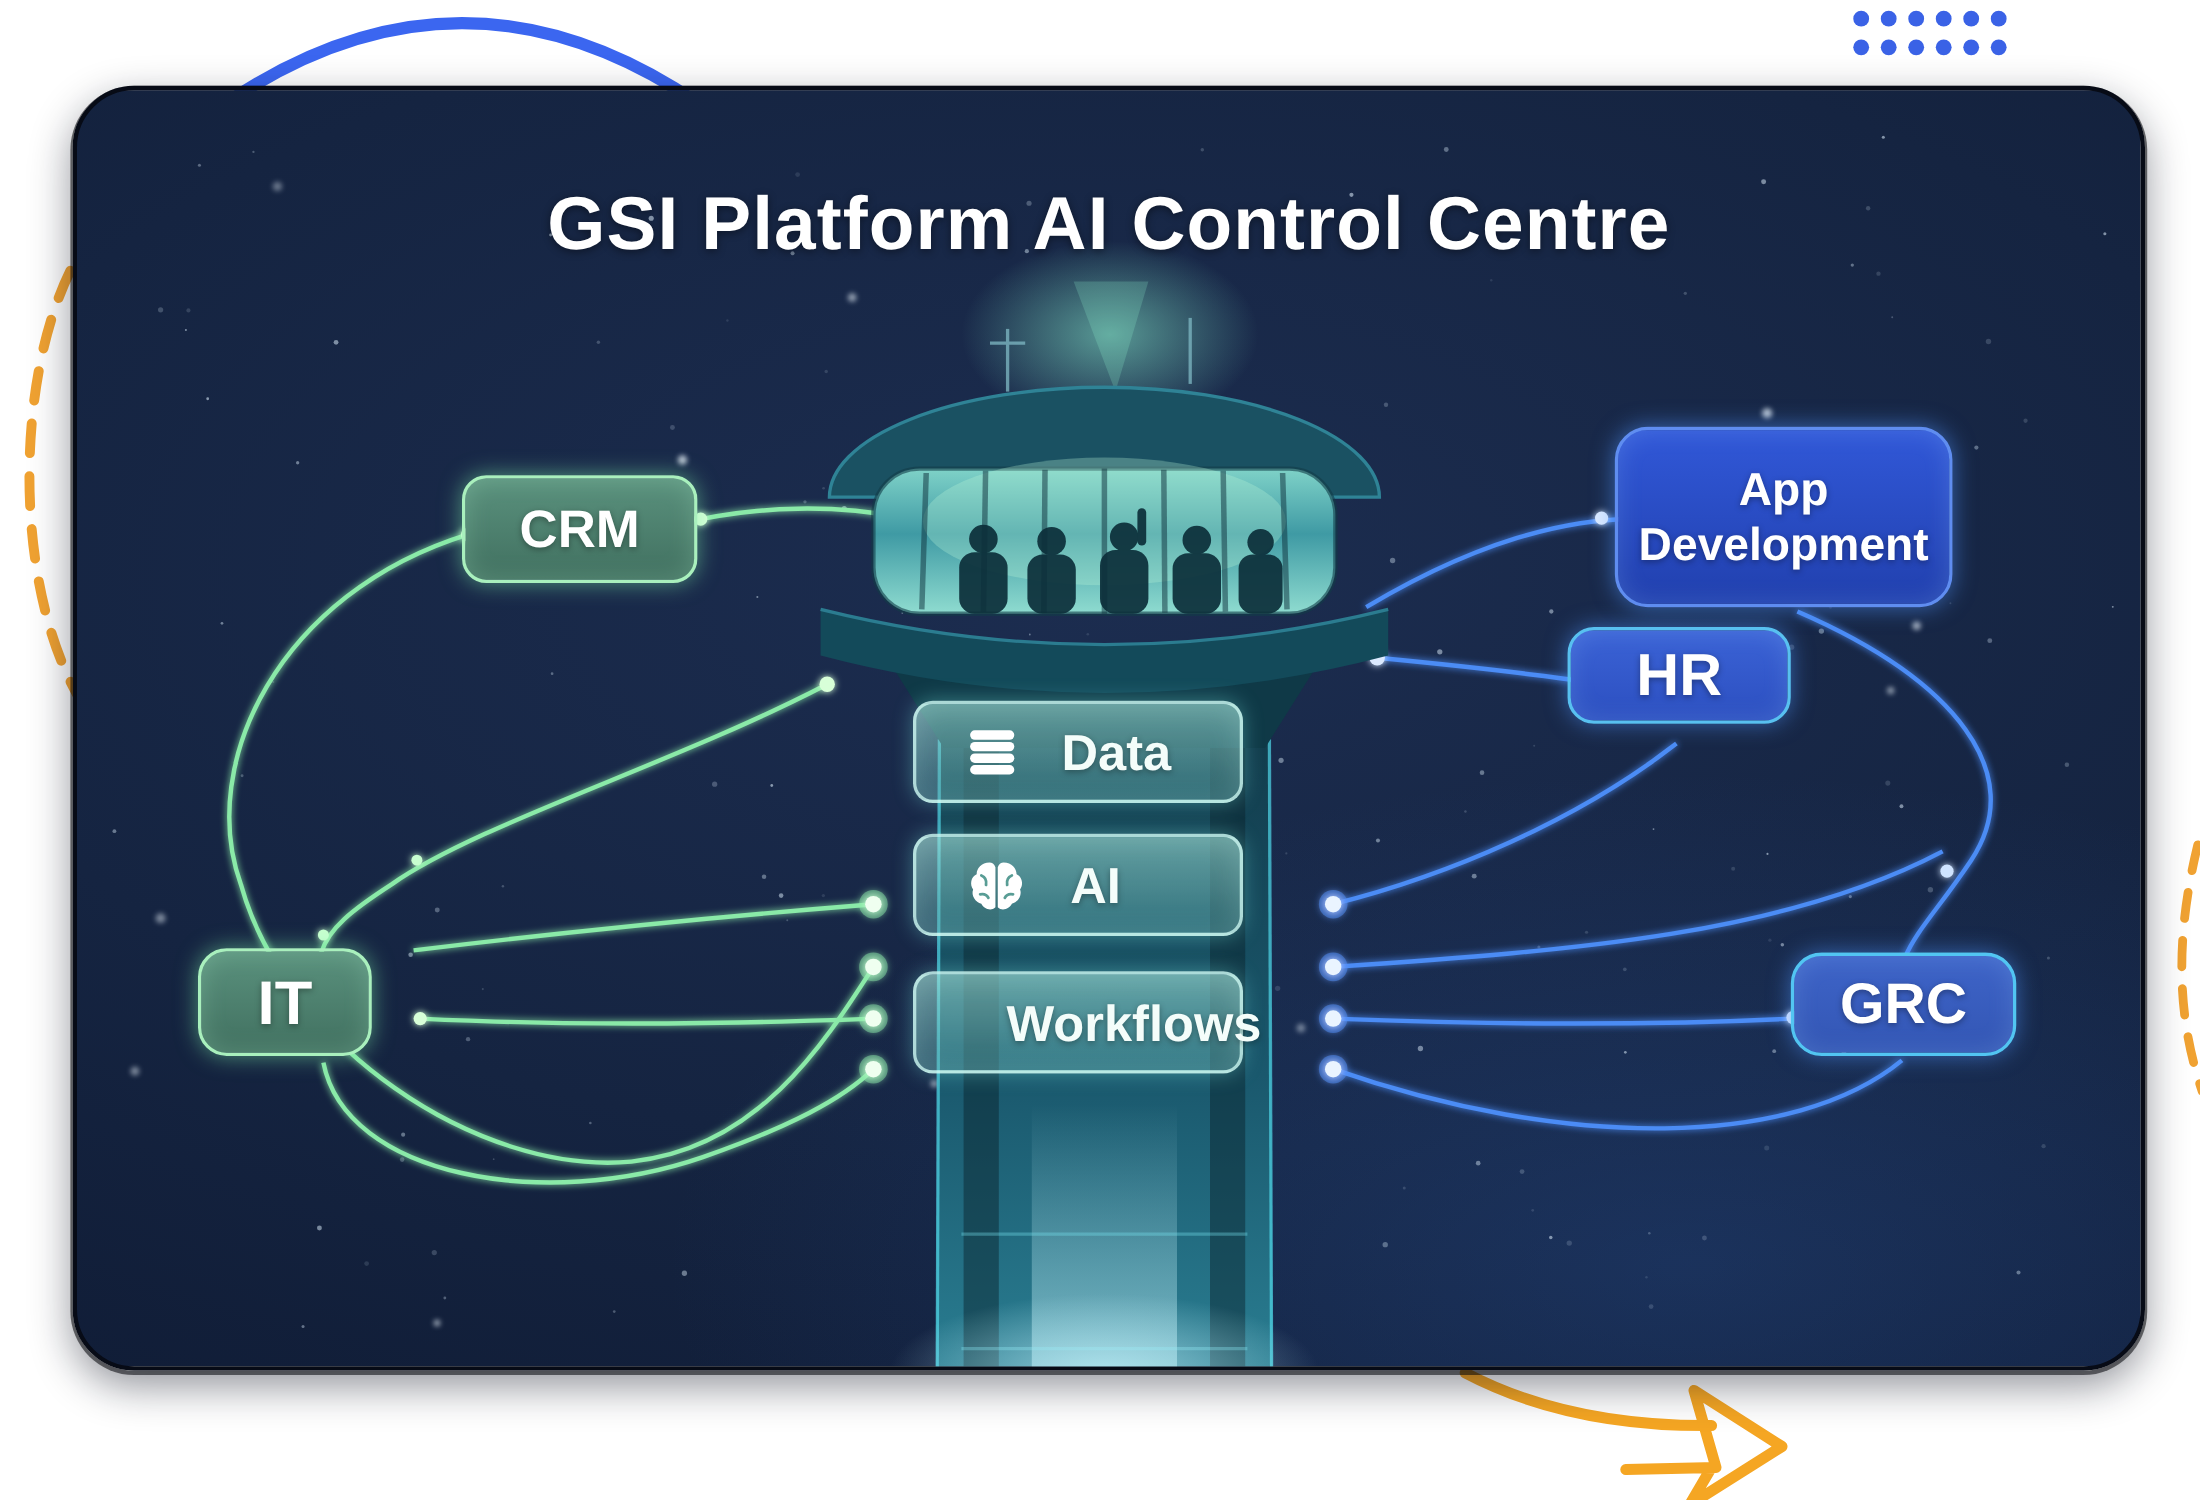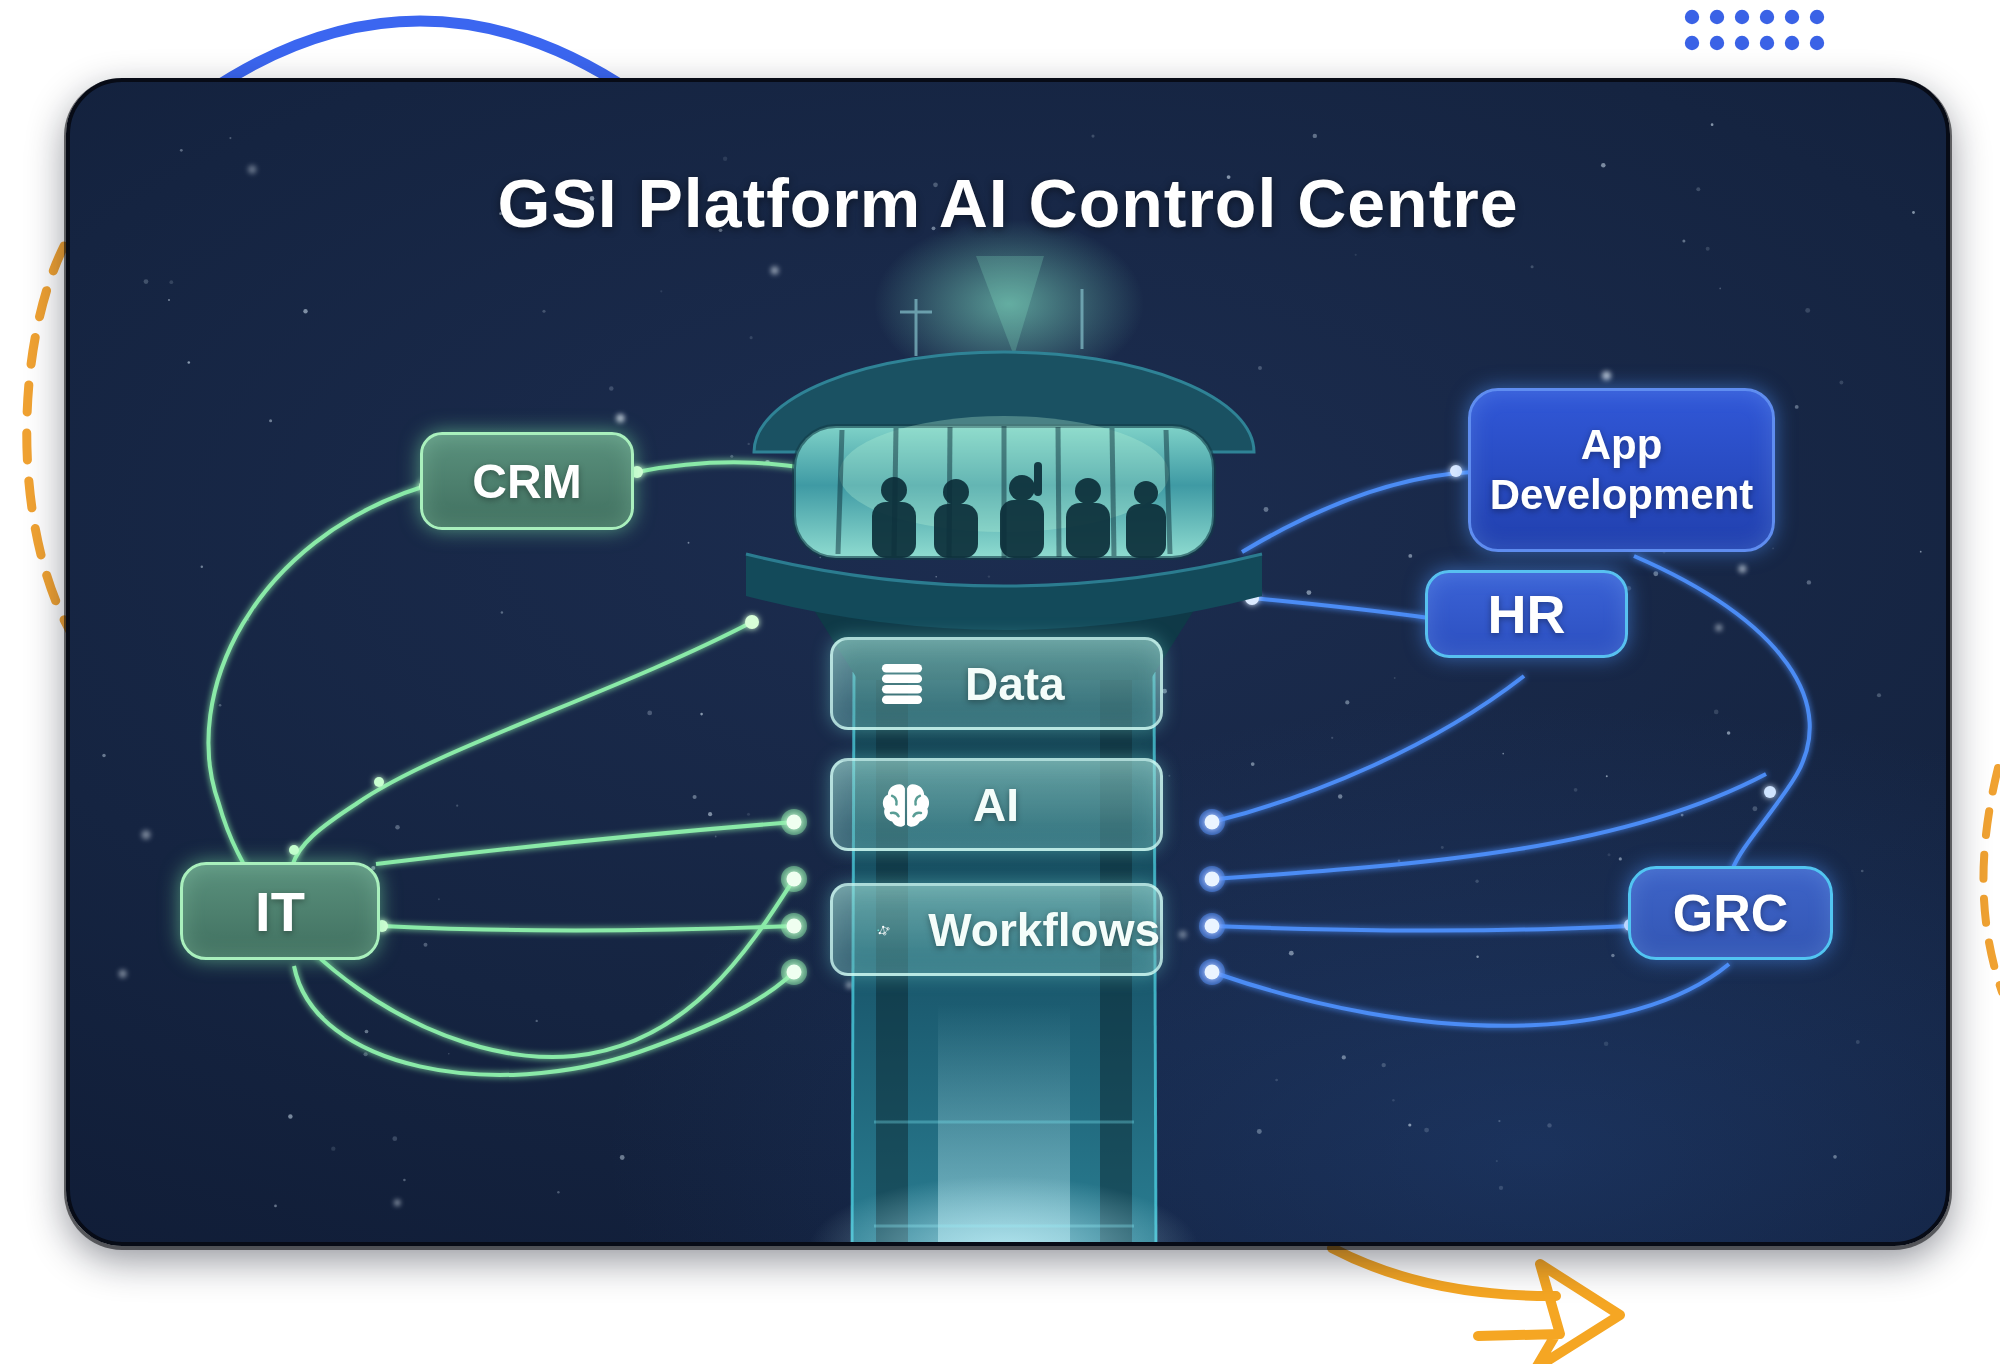--- a/index.html
+++ b/index.html
@@ -21,30 +21,30 @@
          text-shadow:0 2px 8px rgba(0,0,0,.45);}
   
   .node{position:absolute;z-index:3;display:flex;align-items:center;justify-content:center;
         color:#fff;font-weight:bold;text-align:center;box-sizing:border-box;
         text-shadow:0 2px 6px rgba(0,0,0,.35);}
   .node.green{background:linear-gradient(180deg,#5a917d 0%,#417060 100%);
         border:3px solid #a9f0bd;
         box-shadow:0 0 20px rgba(130,240,170,.55), inset 0 0 22px rgba(185,255,215,.22);}
   .node.blue{box-shadow:0 0 20px rgba(80,150,255,.55), inset 0 0 22px rgba(160,210,255,.20);}
   #node-crm{left:420px;top:432px;width:214px;height:98px;border-radius:22px;font-size:48px;}
-  #node-it{left:180px;top:862px;width:200px;height:98px;border-radius:26px;font-size:56px;}
+  #node-it{left:180px;top:862px;width:158px;height:98px;border-radius:26px;font-size:56px;}
   #node-appdev{left:1468px;top:388px;width:307px;height:164px;border-radius:30px;font-size:42px;
         line-height:1.18;background:linear-gradient(180deg,#3158d8 0%,#2140ae 100%);
         border:3px solid #5f8df0;padding:6px 18px;}
   #node-hr{left:1425px;top:570px;width:203px;height:88px;border-radius:24px;font-size:54px;
         background:linear-gradient(180deg,#3b63d6 0%,#2c4fc0 100%);border:3px solid #58c0f0;}
   #node-grc{left:1628px;top:866px;width:205px;height:94px;border-radius:28px;font-size:52px;
         background:linear-gradient(180deg,#3e64c8 0%,#3356b4 100%);border:3px solid #52c5f2;}
   
-  .module{position:absolute;left:830px;width:333px;height:93px;z-index:3;border-radius:18px;
+  .module{position:absolute;left:830px;width:300px;height:93px;z-index:3;border-radius:18px;
         display:flex;align-items:center;box-sizing:border-box;padding-left:44px;
         background:linear-gradient(180deg,rgba(158,226,216,.58) 0%,rgba(86,166,168,.42) 100%);
         border:3px solid rgba(214,255,248,.75);
         box-shadow:0 0 18px rgba(120,230,220,.38), inset 0 0 26px rgba(205,255,246,.20);
         color:#f4fdfa;font-weight:bold;font-size:46px;text-shadow:0 2px 6px rgba(0,0,0,.35);}
   .module .mlabel{margin-left:38px;}
   #module-data{top:637px;}
   #module-ai{top:758px;}
   #module-workflows{top:883px;}
   #module-security{top:1003px;

